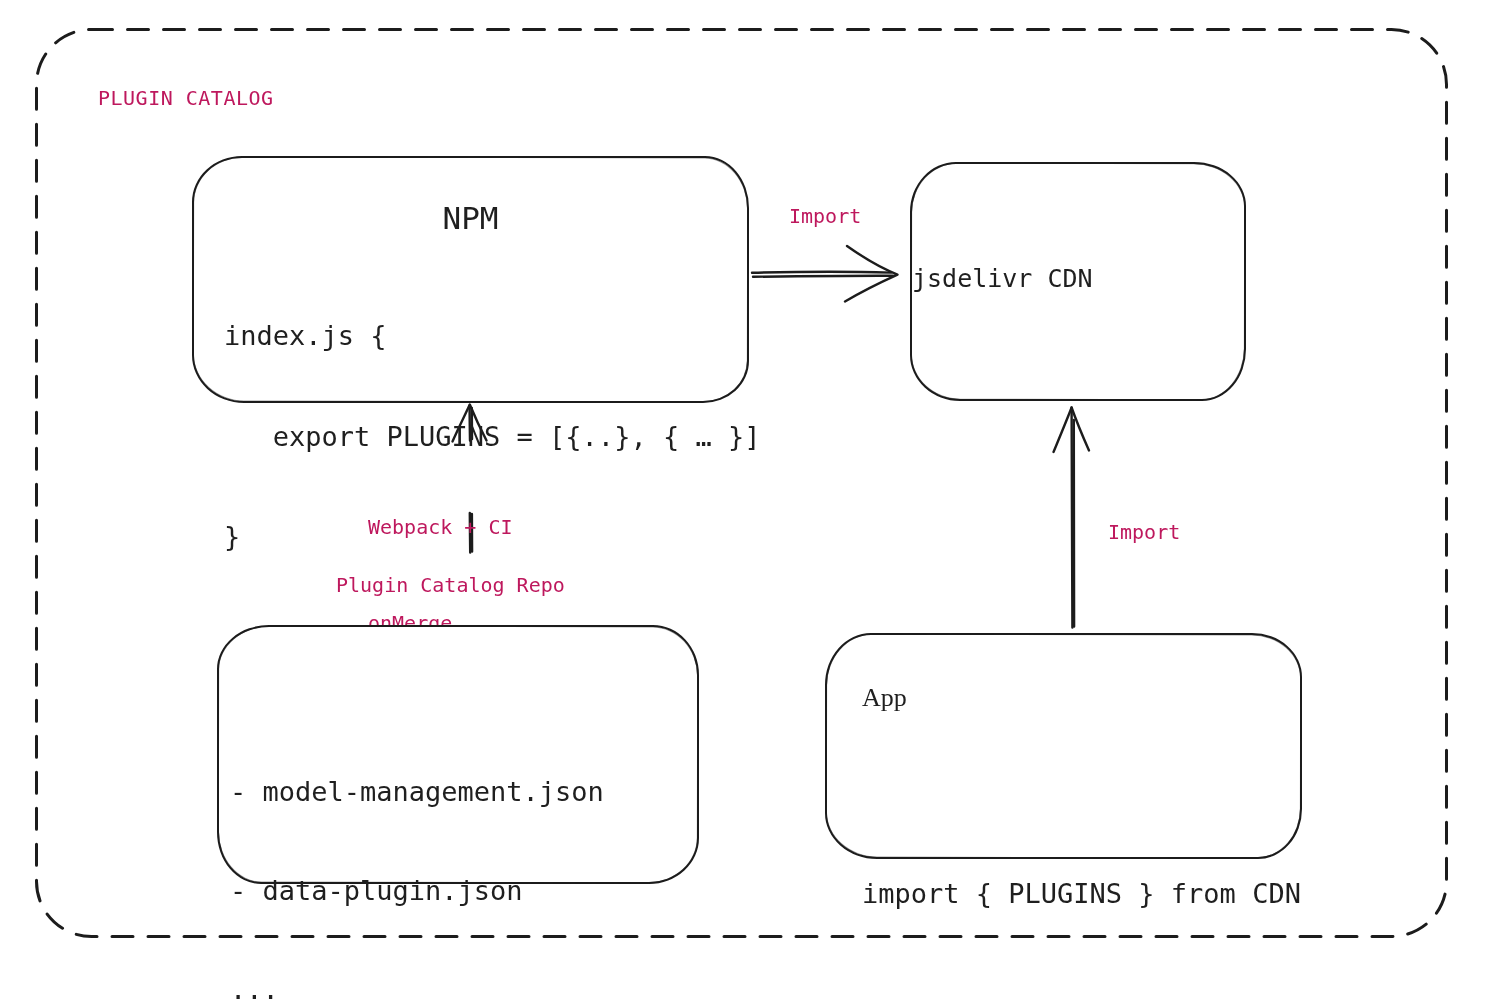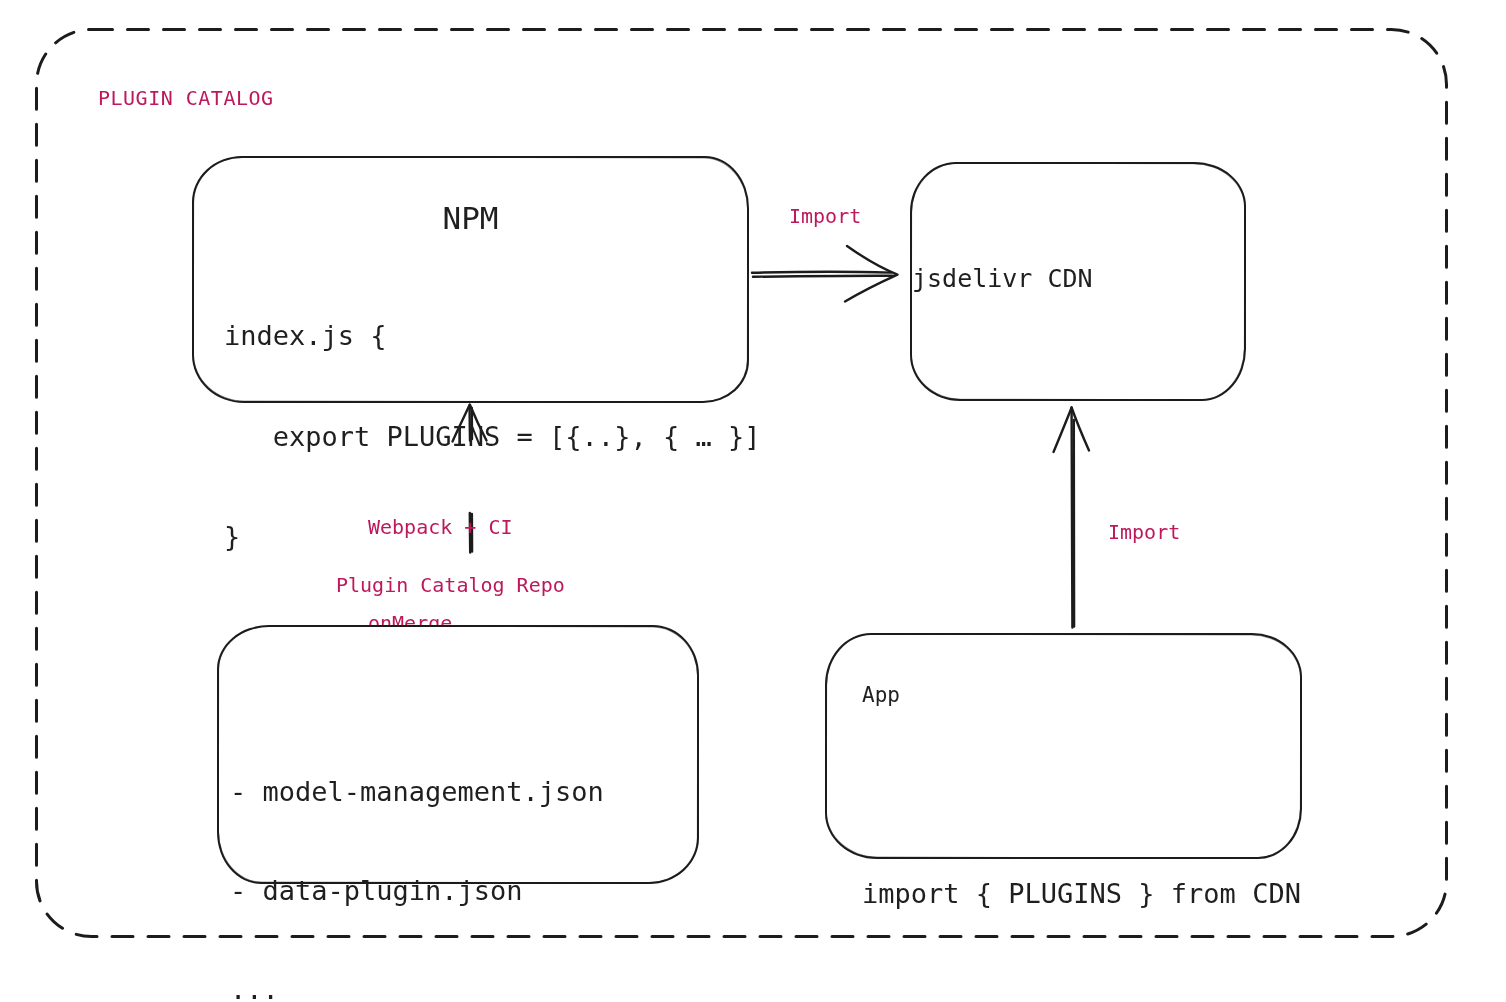--- a/index.html
+++ b/index.html
@@ -56,21 +56,21 @@
               border-radius: 46px 50px 44px 52px / 52px 44px 50px 46px; }
 
   .box-heading { position: absolute; left: 0; right: 0; text-align: center;
                  font-size: 31px; white-space: pre; }
   .code { position: absolute; font-size: 27px; white-space: pre; }
   .code div { white-space: pre; }
 
   .npm-heading  { top: 42px; }
   .npm-code     { left: 30px; top: 94px;  line-height: 33.5px; }
   .repo-code    { left: 11px; top: 82px;  line-height: 33px; }
-  .app-heading  { position: absolute; left: 35px; top: 48px; font-size: 21px; white-space: pre; }
+  .app-heading  { position: absolute; left: 35px; top: 48px; font-size: 26px; white-space: pre; font-family: Liberation Serif, serif; }
   .app-code     { left: 35px; top: 104px; line-height: 62px; }
   .cdn-label    { font-size: 25px; white-space: pre; margin-bottom: 6px; }
 
   .frame-title  { left: 98px;  top: 83px;  letter-spacing: 0.5px; }
   .cache-label  { left: 789px; top: 201px; }
   .import-label { left: 1108px; top: 517px; }
   .repo-label   { left: 292px; top: 570px; margin-left: 44px; }
   .build-label  { left: 368px; top: 447px; width: 202px;
                   line-height: 32px; }
 </style>

